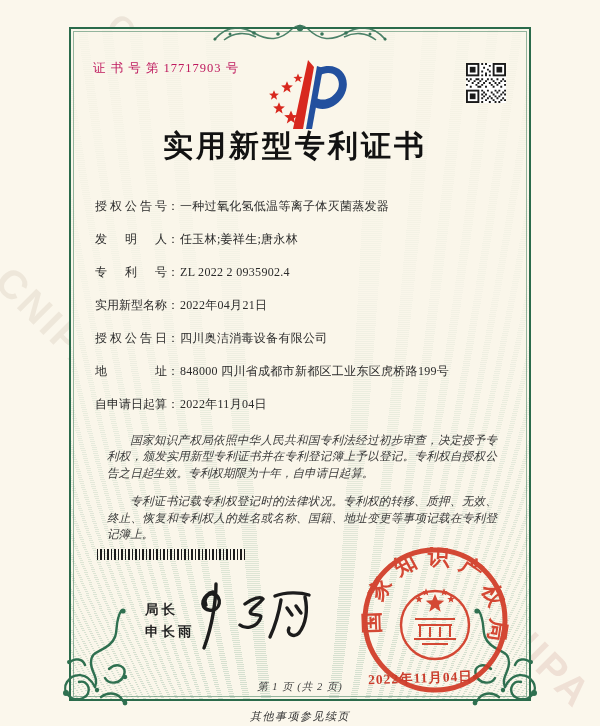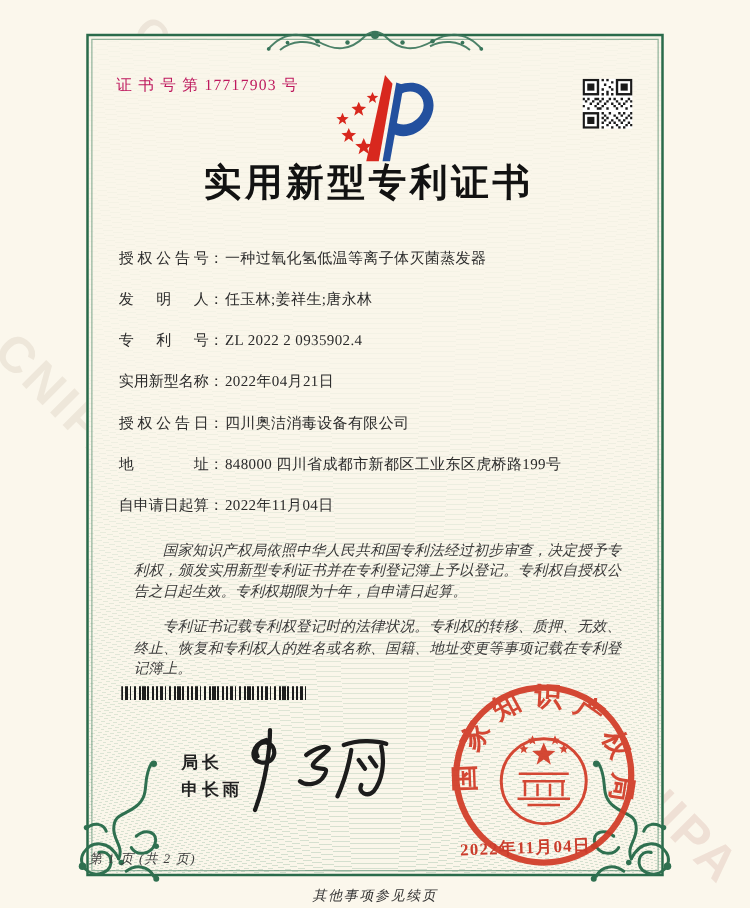--- a/index.html
+++ b/index.html
@@ -45,21 +45,21 @@
          font-style:italic;color:#3a3a3a;text-align:justify;}
   .paras p{margin:12px;text-indent:2em;}
   
   .barcode{position:absolute;left:26px;top:520px;width:148px;height:11px;background:
      repeating-linear-gradient(90deg,#1c1c1c 0 1.5px,transparent 1.5px 3px,#1c1c1c 3px 5.5px,
        transparent 5.5px 7px,#1c1c1c 7px 8px,transparent 8px 10.5px,#1c1c1c 10.5px 12px,transparent 12px 14px);}
   .director{position:absolute;left:32px;top:570px;font-family:"Liberation Sans","DejaVu Sans",sans-serif;
             font-size:13.5px;font-weight:bold;letter-spacing:3px;line-height:22px;color:#222;margin-left:42px;}
   .signature{position:absolute;left:112px;top:551px;}
   .seal{position:absolute;left:289px;top:518px;opacity:0.93;}
-  .page-footer{position:absolute;left:0;right:0;top:651px;font-size:10.5px;
+  .page-footer{position:absolute;left:0;right:0;top:651px;text-align:center;font-size:10.5px;
                letter-spacing:1px;color:#3d3d3d;font-style:italic;}
   .cont-note{position:absolute;left:0;width:600px;top:709px;text-align:center;font-size:11px;
              font-style:italic;letter-spacing:1.5px;color:#333;}
 </style>
 </head>
 <body>
 
 <div class="page">
 
   <div class="wm wm1">CNIPA</div>

